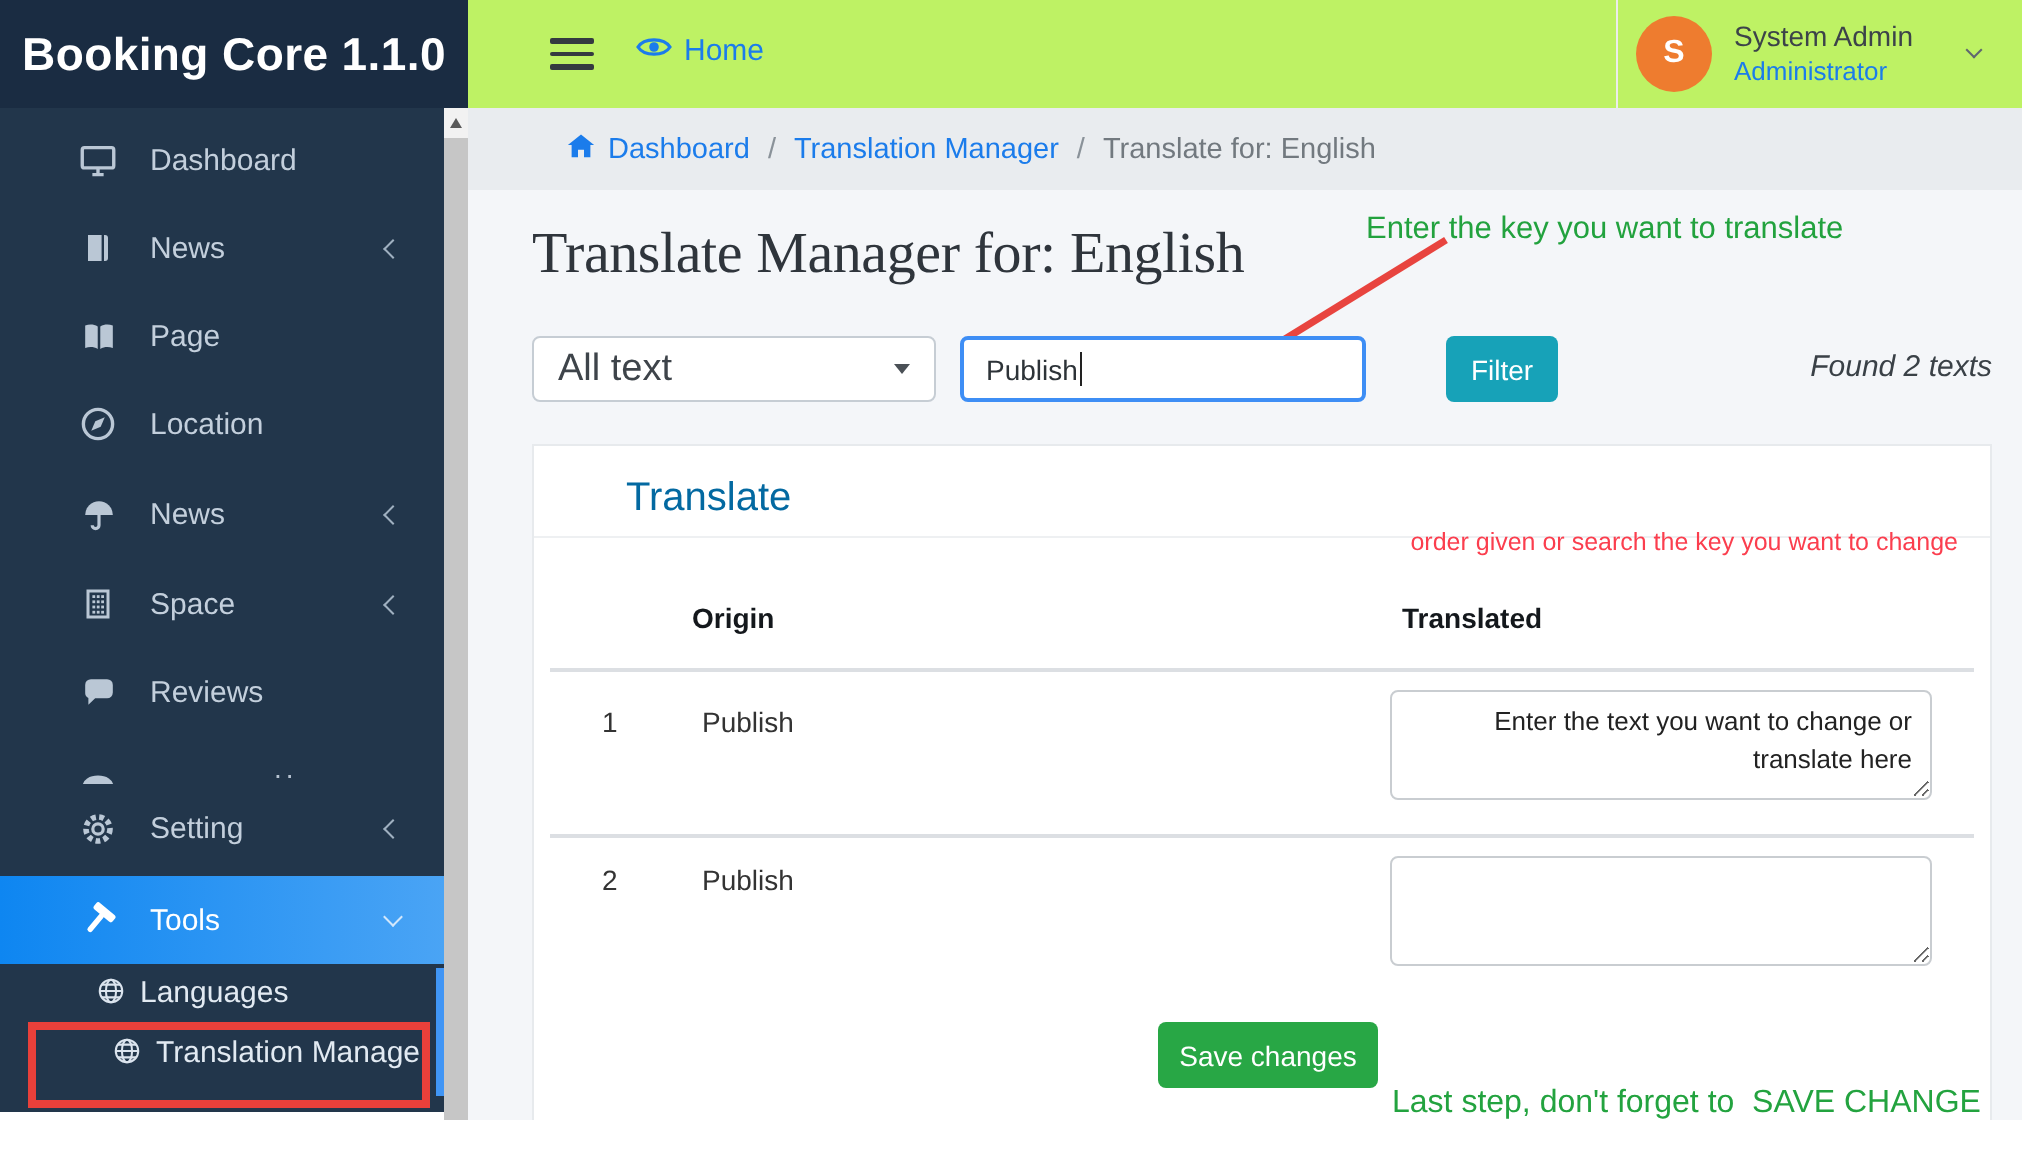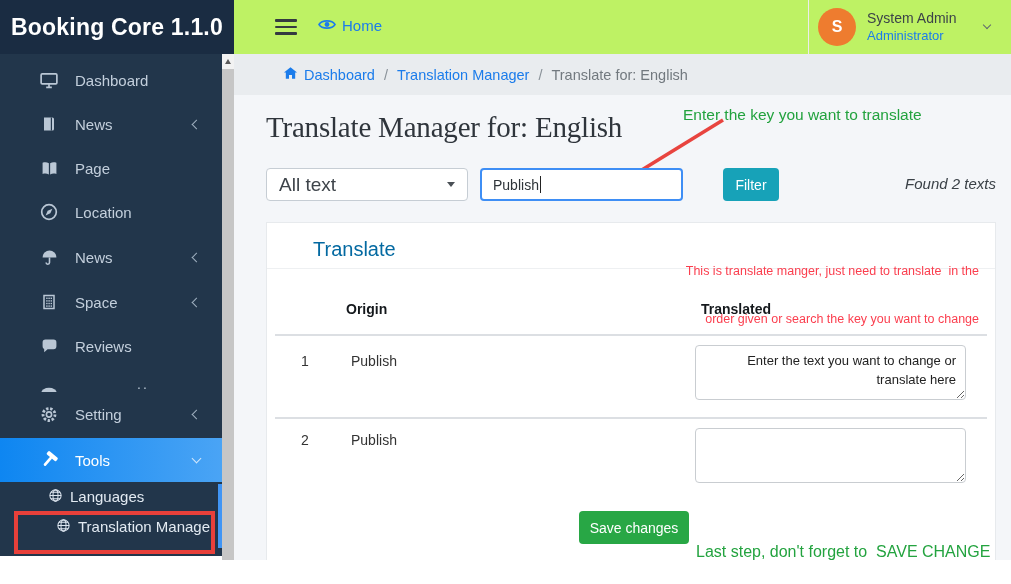--- a/index.html
+++ b/index.html
@@ -314,21 +314,20 @@
       </div>
 
       <button class="btn-filter">Filter</button>
 
       <div class="found">Found 2 texts</div>
 
       <section class="card">
         <div class="card-head">
           <span class="card-title">Translate</span>
           <div class="annot annot-red">
-            <div>This is translate manger, just need to translate  in the</div>
             <div>order given or search the key you want to change</div>
           </div>
         </div>
 
         <span class="col-h col-origin">Origin</span>
         <span class="col-h col-translated">Translated</span>
         <div class="tdiv" style="top:111px"></div>
 
         <div>
           <span class="row-num" style="top:130px">1</span>

